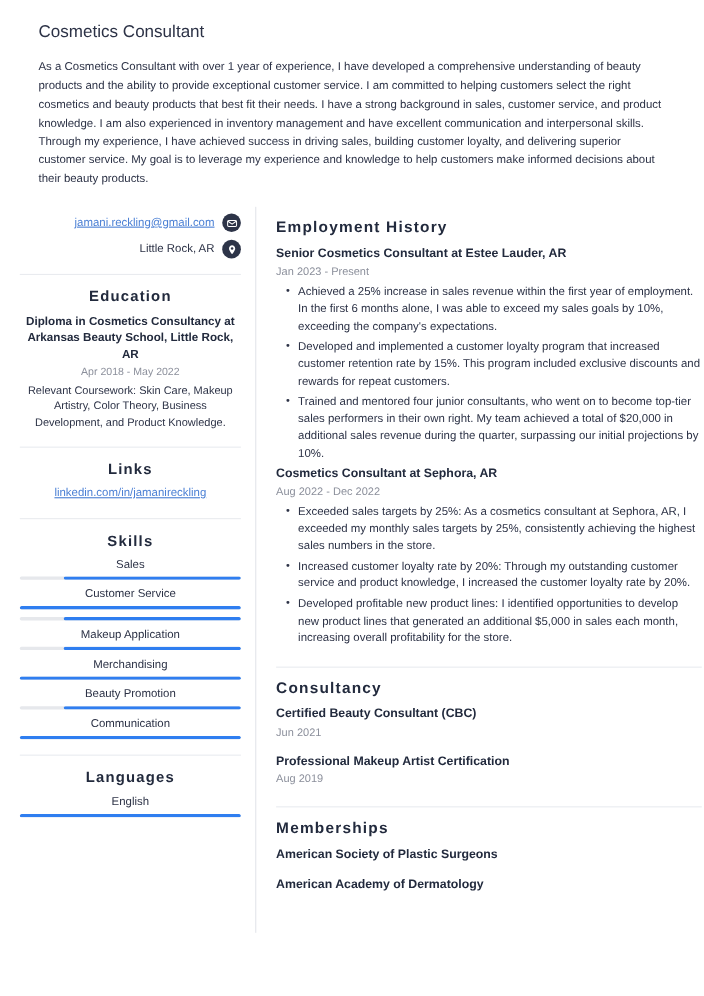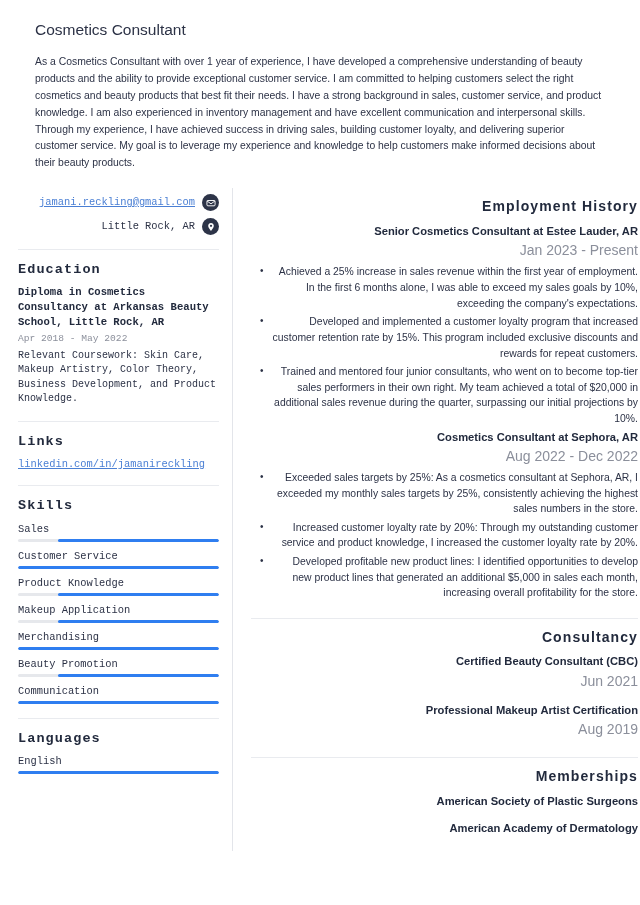--- a/index.html
+++ b/index.html
@@ -49,35 +49,34 @@
     display: flex;
     align-items: stretch;
     margin-top: 16px;
     position: relative;
   }
   .col-left {
     width: 232px;
     flex: 0 0 232px;
     box-sizing: border-box;
     padding: 0 13px 0 18px;
-    text-align: left;
-    font-family: Liberation Mono, monospace;
+    text-align: center;
   }
   .col-divider {
     width: 1px;
     background: #e3e5ea;
     flex: 0 0 1px;
     align-self: stretch;
     min-height: 660px;
   }
   .col-right {
     flex: 1 1 auto;
     box-sizing: border-box;
     padding: 0 2px 0 18px;
-    text-align: right;
+    text-align: left;
   }
 
   
   .left-block {
     padding: 12px 0 14px 0;
     border-bottom: 1px solid #e9ebef;
   }
   .left-block.first { padding-top: 6px; }
   .left-block.no-rule { border-bottom: none; }
 
@@ -187,21 +186,21 @@
   .entry { margin-bottom: 2px; }
   .entry:last-child { margin-bottom: 0; }
   .entry-title {
     font-size: 11.2px;
     font-weight: 700;
     color: #222a3d;
     line-height: 1.35;
     margin: 0;
   }
   .entry-date {
-    font-size: 14px;
+    font-size: 10px;
     color: #8b8f9b;
     line-height: 1.5;
     margin: 1px 0 3px 0;
   }
   ul.bullets {
     margin: 2px 0 0 0;
     padding-left: 20px;
     list-style: none;
   }
   ul.bullets li {
@@ -288,21 +287,20 @@
             <div class="bar-fill" style="width: 80%;"></div>
           </div>
         </div>
         <div class="bar-item">
           <div class="bar-label">Customer Service</div>
           <div class="bar-track">
             <div class="bar-fill" style="width: 100%;"></div>
           </div>
         </div>
         <div class="bar-item">
-          <div class="bar-label">Product Knowledge</div>
           <div class="bar-track">
             <div class="bar-fill" style="width: 80%;"></div>
           </div>
         </div>
         <div class="bar-item">
           <div class="bar-label">Makeup Application</div>
           <div class="bar-track">
             <div class="bar-fill" style="width: 80%;"></div>
           </div>
         </div>

